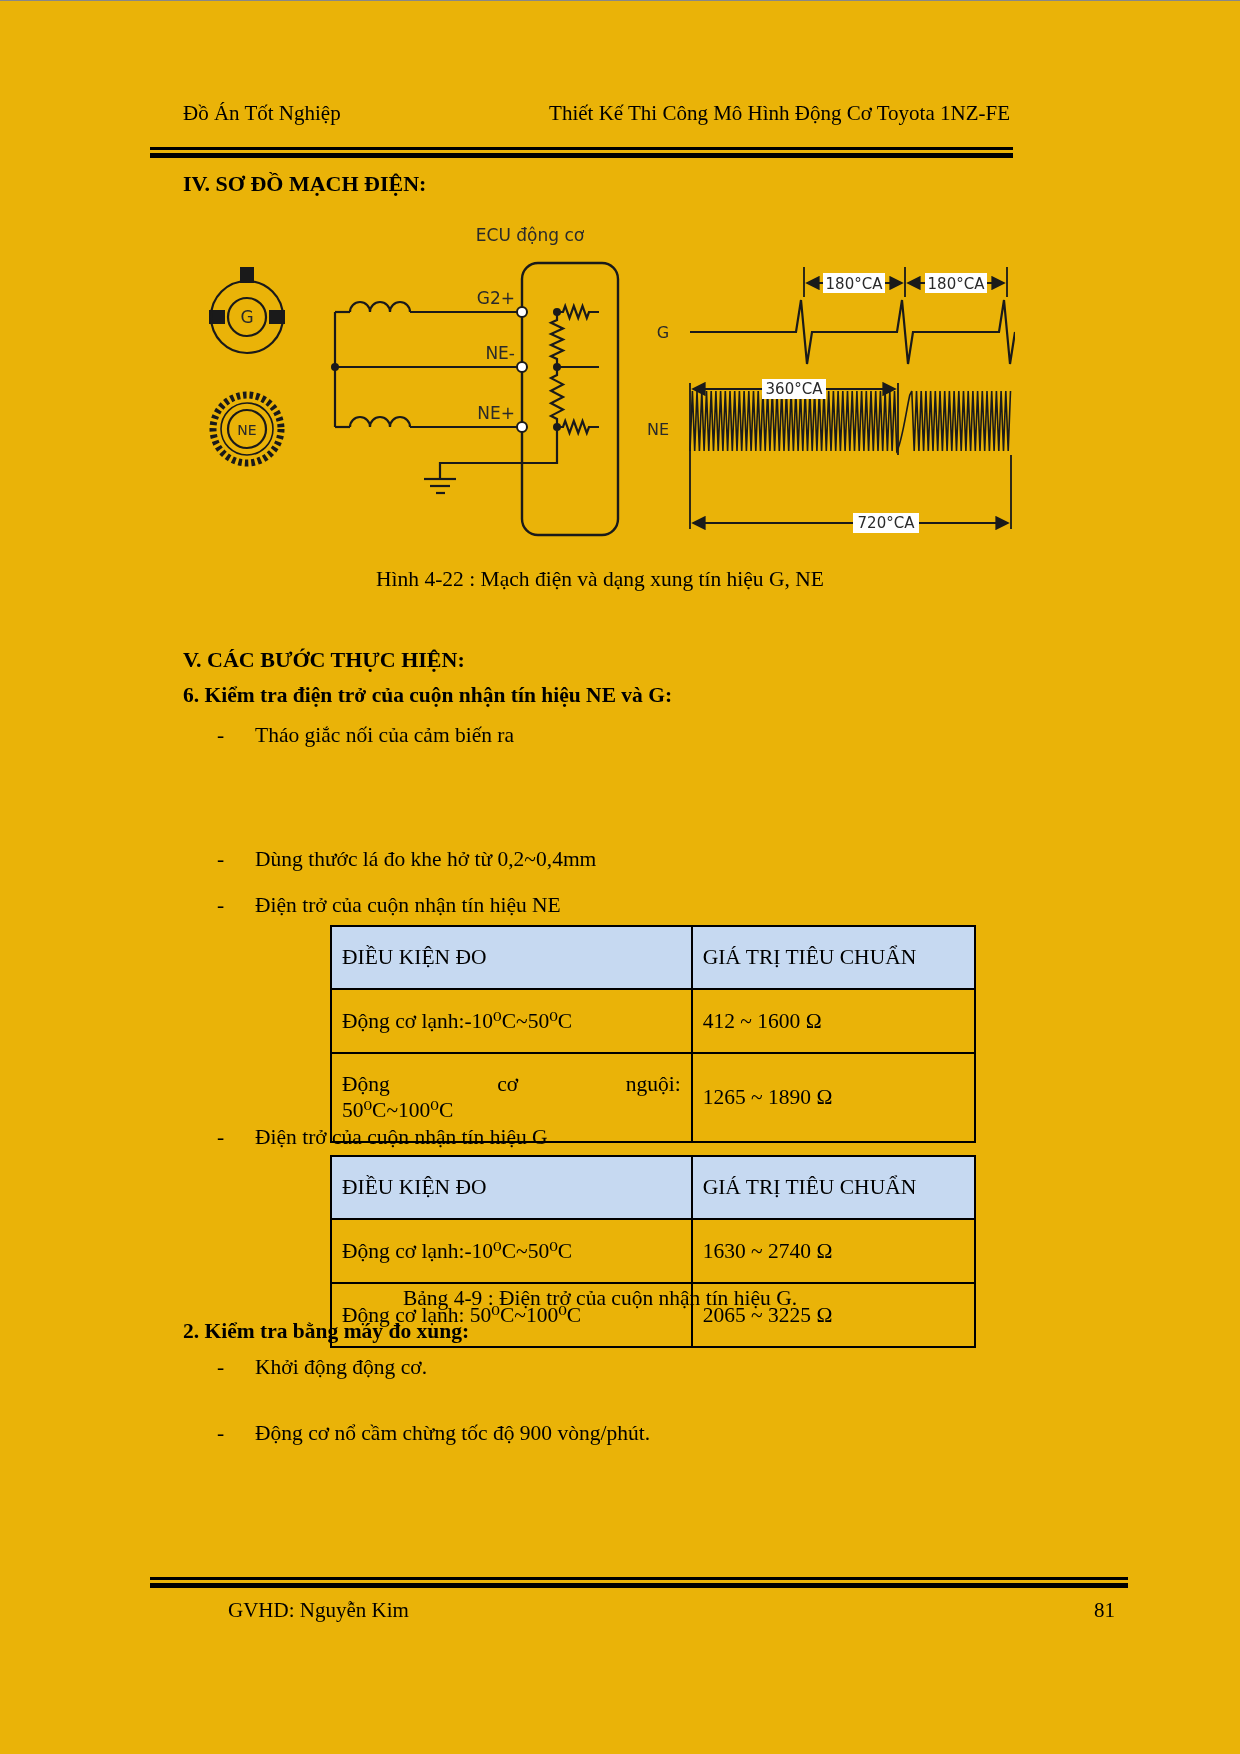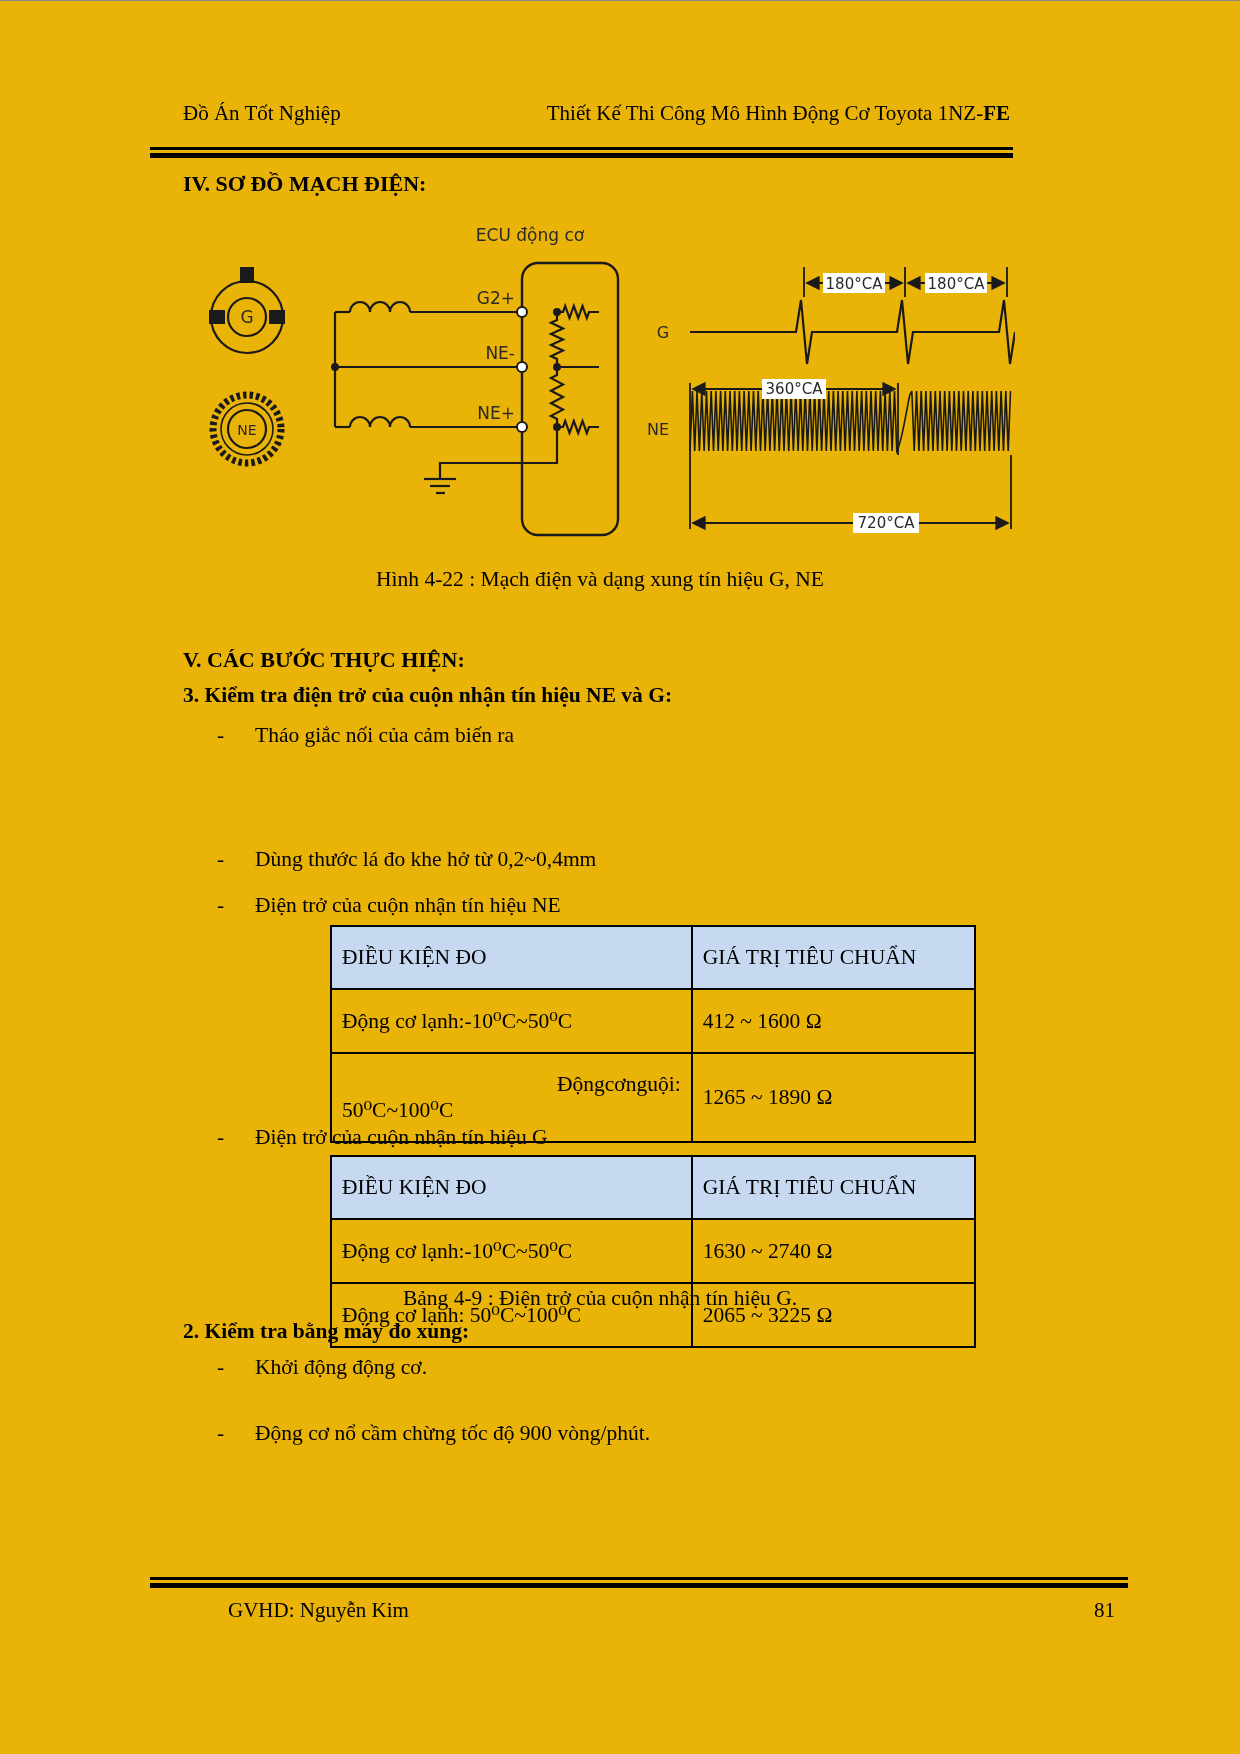--- a/index.html
+++ b/index.html
@@ -1,33 +1,33 @@
 <!DOCTYPE html>
 <html><head>
 <meta charset="utf-8">
 <style>
   html,body{margin:0;padding:0;background:#888;}
   .page{position:relative;width:1240px;height:1754px;background:#eab308;margin:1px auto;
         font-family:"Liberation Serif","DejaVu Serif",serif;color:#000;overflow:hidden;}
   .abs{position:absolute;}
   .hdr-text{font-size:21px;white-space:nowrap;}
-  .hdr-bold-suffix{font-weight:bold;}
+  .hdr-bold-suffix{font-weight:normal;}
   .rule{position:absolute;}
   .rule .thin{height:3px;background:#000;}
   .rule .gap{height:3px;}
   .rule .thick{height:5px;background:#000;}
   .sec-title{font-size:22px;font-weight:bold;white-space:nowrap;}
   .sub-title{font-size:21.5px;font-weight:bold;white-space:nowrap;}
   .caption{left:185px;width:830px;text-align:center;font-size:21.5px;white-space:nowrap;}
   .bullet{left:217px;font-size:21.5px;white-space:nowrap;}
   .bullet .dash{display:inline-block;width:38px;}
   .dtable{position:absolute;left:330px;width:646px;border-collapse:collapse;
           table-layout:fixed;font-size:21.5px;}
   .dtable td{border:2px solid #000;padding:18px 10px;vertical-align:middle;}
-  .jrow{display:flex;justify-content:flex-end;}
+  .jrow{display:flex;justify-content:space-between;}
   .footer-text{font-size:21px;white-space:nowrap;}
   svg text{font-family:"DejaVu Sans","Liberation Sans",sans-serif;fill:#2a2a2a;}
   svg .wire{stroke:#1a1a1a;stroke-width:2.2;fill:none;}
   svg .thickline{stroke:#1a1a1a;stroke-width:2.4;fill:none;}
   svg .dim{stroke:#1a1a1a;stroke-width:1.8;fill:none;}
   svg .mask{fill:#fff;}
 </style>
 </head>
 <body>
 
@@ -134,21 +134,21 @@
       <text x="609" y="177" font-size="15" text-anchor="middle">360°CA</text>
       <line x1="508" y1="306" x2="823" y2="306" class="dim" marker-start="url(#ah)" marker-end="url(#ah)"></line>
       <rect x="668" y="296" width="66" height="20" class="mask"></rect>
       <text x="701" y="311" font-size="15" text-anchor="middle">720°CA</text>
     </g>
   </svg>
 
   <div class="abs caption" style="top:566px">Hình 4-22 : Mạch điện và dạng xung tín hiệu G, NE</div>
 
   <div class="abs sec-title" style="left:183px;top:646px">V. CÁC BƯỚC THỰC HIỆN:</div>
-  <div class="abs sub-title" style="left:183px;top:682px">3. Kiểm tra điện trở của cuộn nhận tín hiệu NE và G:</div>
+  <div class="abs sub-title" style="left:183px;top:682px">6. Kiểm tra điện trở của cuộn nhận tín hiệu NE và G:</div>
 
   <div class="abs bullet" style="top:722px">
     <span class="dash">-</span><span>Tháo giắc nối của cảm biến ra</span>
   </div>
   <div class="abs bullet" style="top:846px">
     <span class="dash">-</span><span>Dùng thước lá đo khe hở từ 0,2~0,4mm</span>
   </div>
   <div class="abs bullet" style="top:892px">
     <span class="dash">-</span><span>Điện trở của cuộn nhận tín hiệu NE</span>
   </div>

